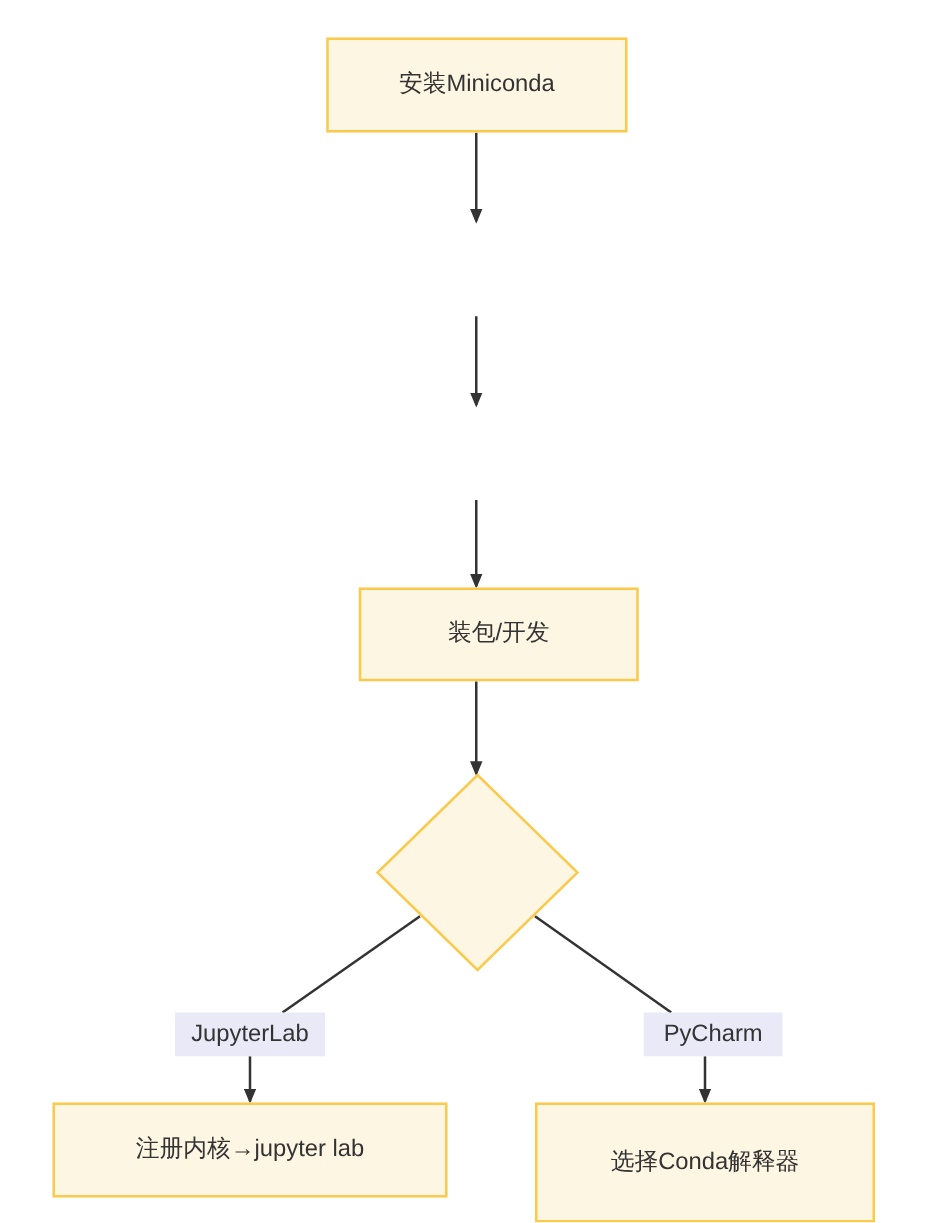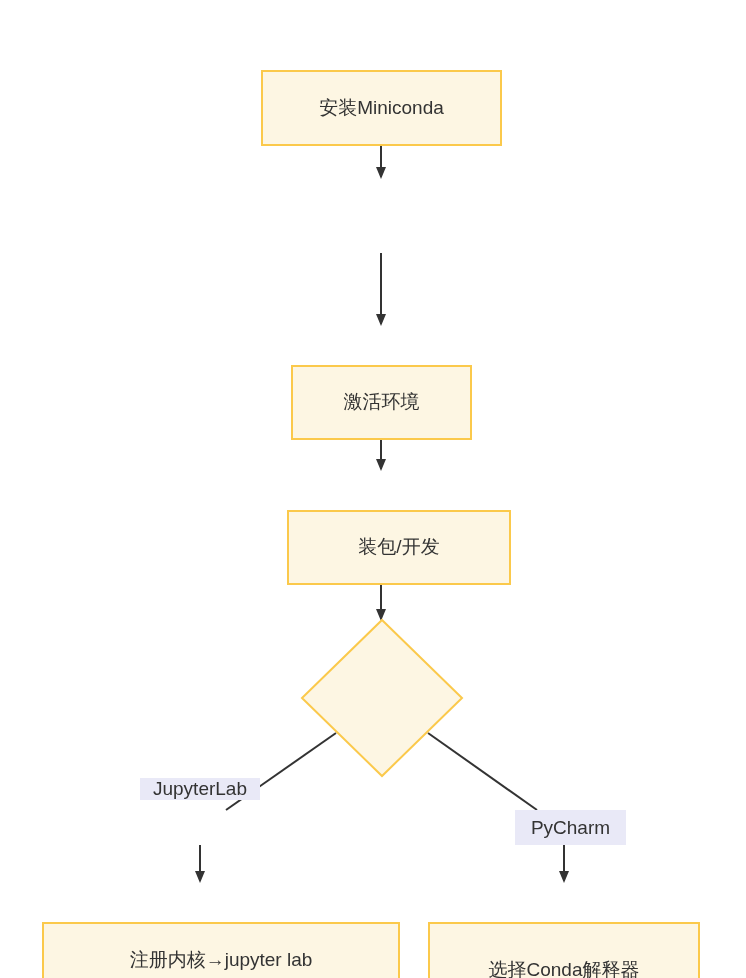--- a/index.html
+++ b/index.html
@@ -43,21 +43,20 @@
     z-index: 2;
     display: flex;
     align-items: center;
     justify-content: center;
     background: var(--node-fill);
     border: 2px solid var(--node-border);
     color: var(--text);
     font-size: 19px;
     text-align: center;
     line-height: 1.3;
-    margin-top: 40px;
   }
   .diamond-label {
     position: absolute;
     z-index: 2;
     display: flex;
     align-items: center;
     justify-content: center;
     color: var(--text);
     font-size: 19px;
     text-align: center;
@@ -96,26 +95,25 @@
 
     <line x1="428" y1="733" x2="537" y2="810"></line>
     <line x1="564" y1="845" x2="564" y2="881" marker-end="url(#arrowhead)"></line>
 
     <polygon class="diamond-shape" points="382,620 462,698 382,776 302,698"></polygon>
   </svg>
 
   <div class="node" style="left:261px; top:30px; width:241px; height:76px;">安装Miniconda</div>
 
 
-  <div class="node" style="left:291px; top:325px; width:181px; height:75px;">激活环境</div>
 
   <div class="node" style="left:287px; top:470px; width:224px; height:75px;">装包/开发</div>
 
 
-  <div class="edge-label" style="left:140px; top:778px; width:120px; height:22px;">JupyterLab</div>
+  <div class="edge-label" style="left:140px; top:810px; width:120px; height:35px;">JupyterLab</div>
 
   <div class="edge-label" style="left:515px; top:810px; width:111px; height:35px;">PyCharm</div>
 
-  <div class="node" style="left:42px; top:882px; width:358px; height:76px;">注册内核→jupyter lab</div>
+  <div class="node" style="left:42px; top:882px; width:316px; height:76px;">注册内核→jupyter lab</div>
 
   <div class="node" style="left:428px; top:882px; width:272px; height:96px;">选择Conda解释器</div>
 
 </div>
 
 </body></html>

